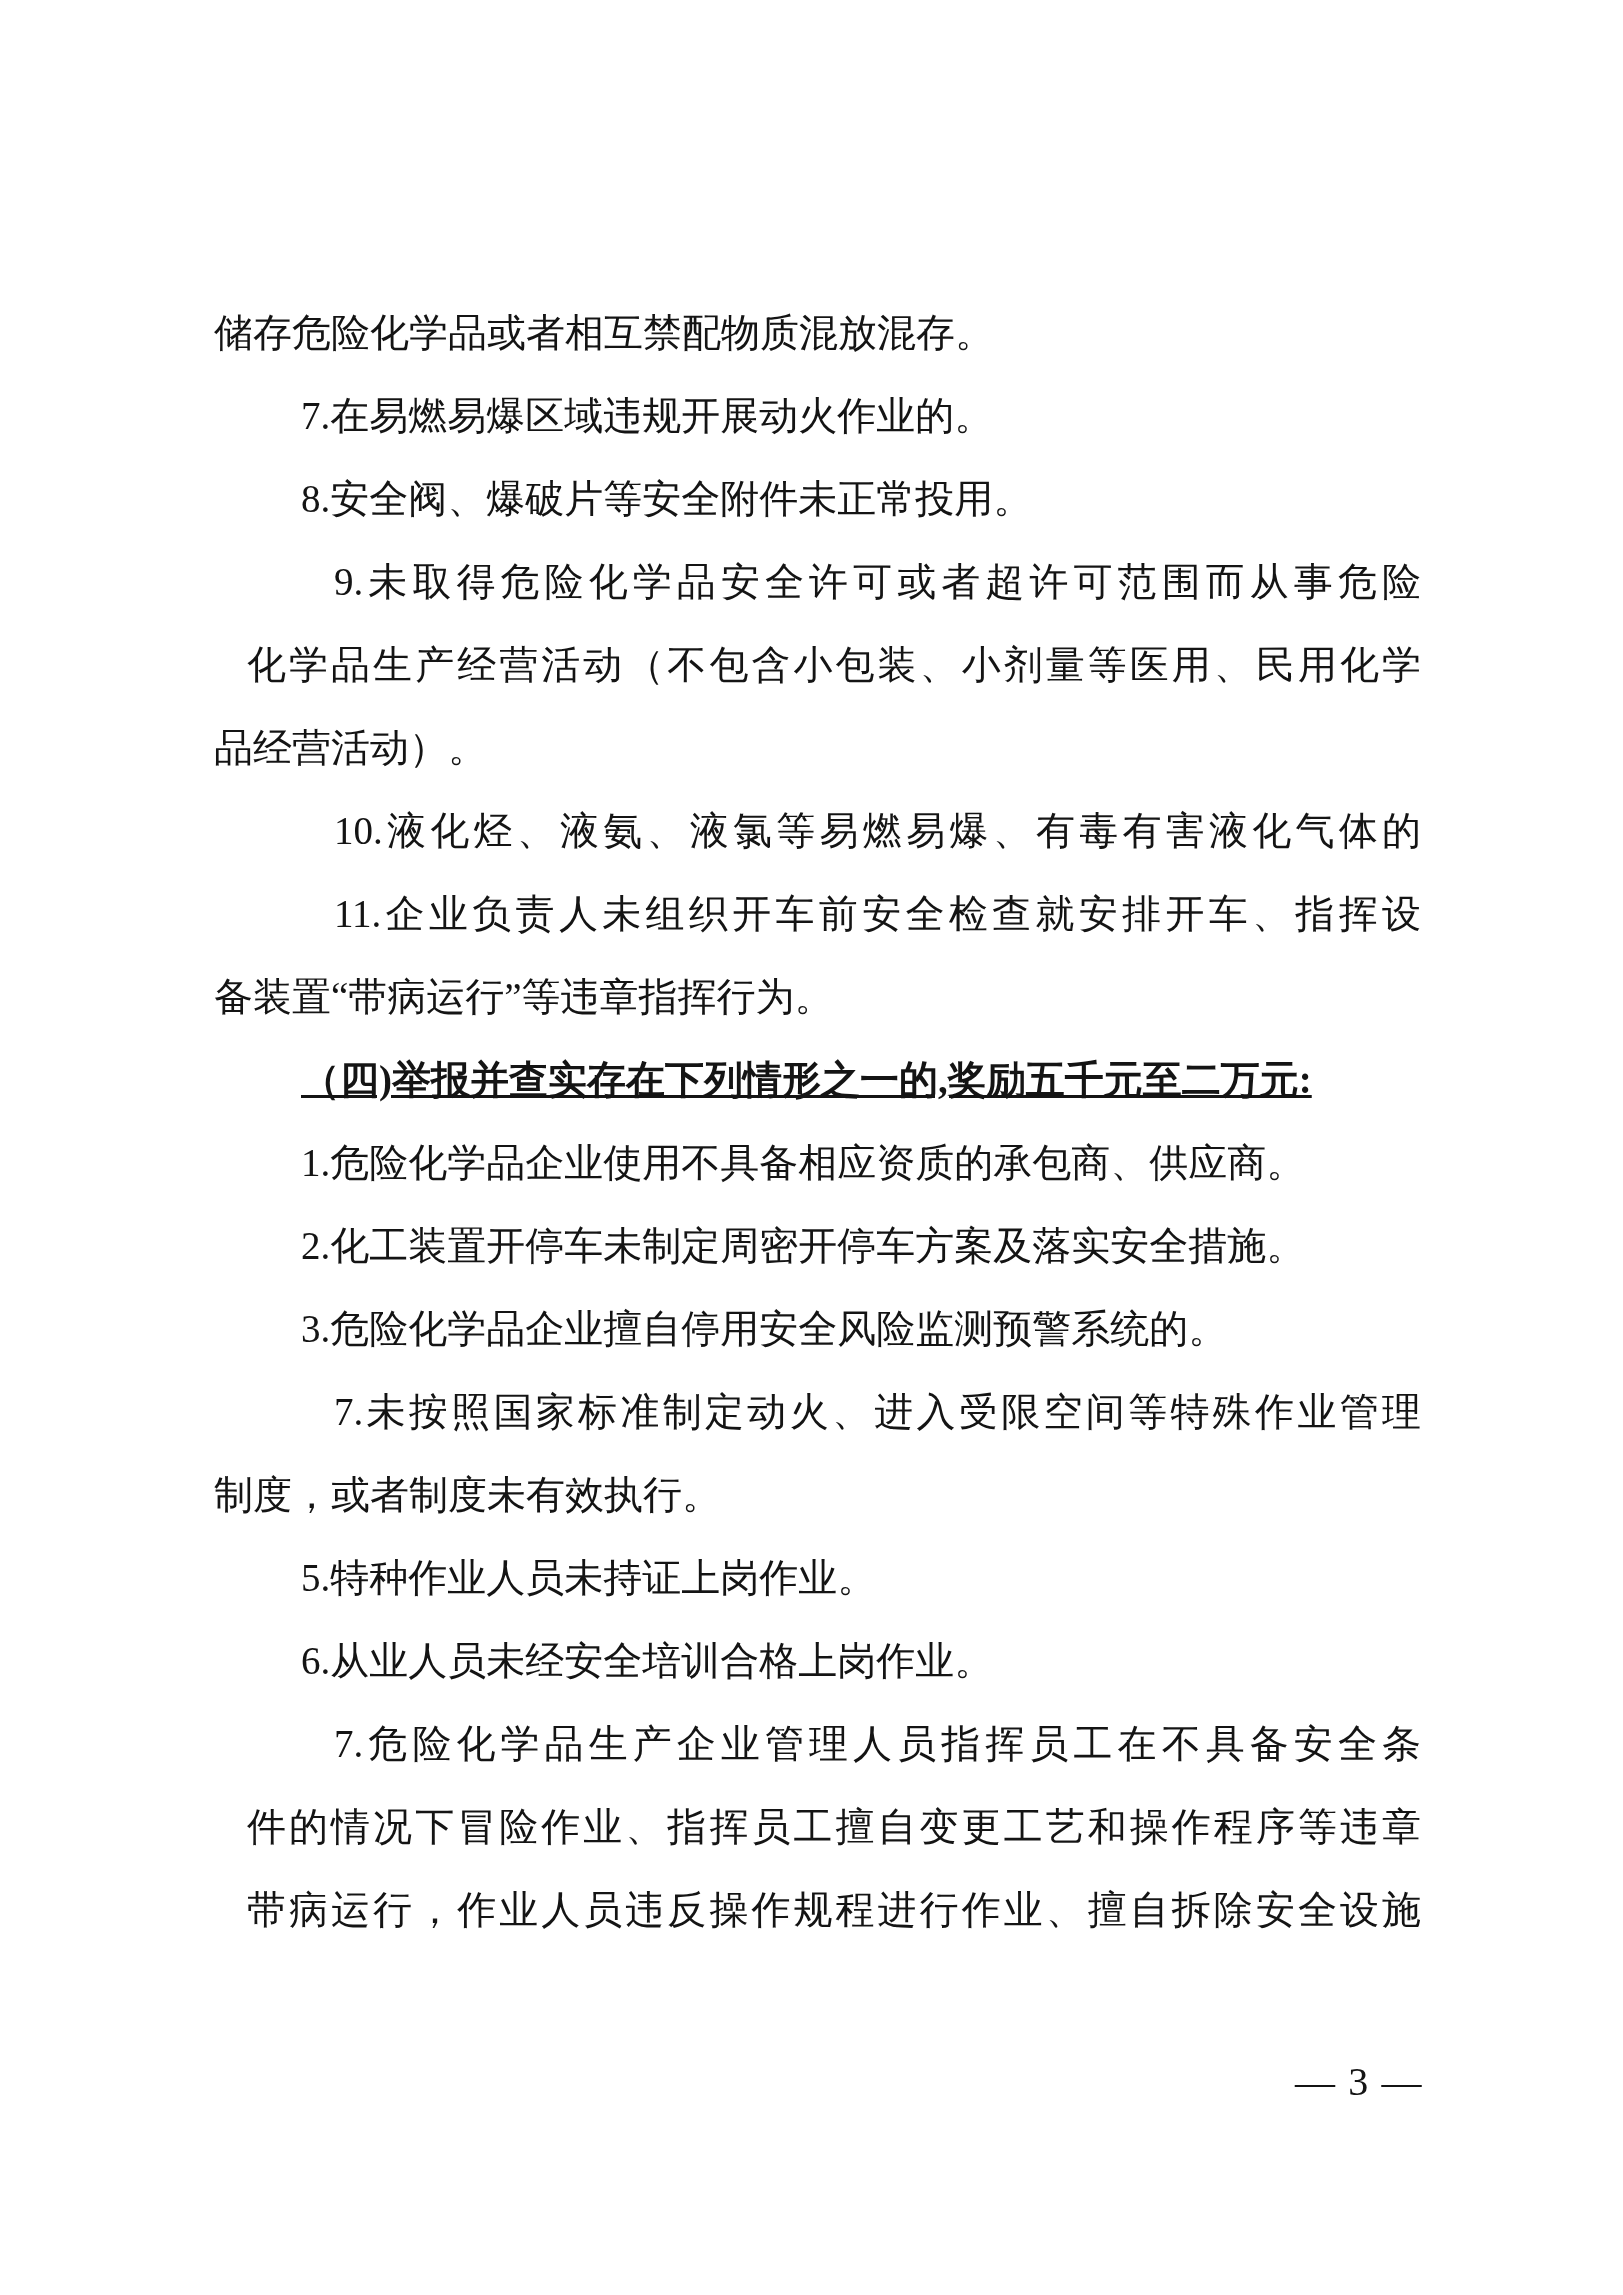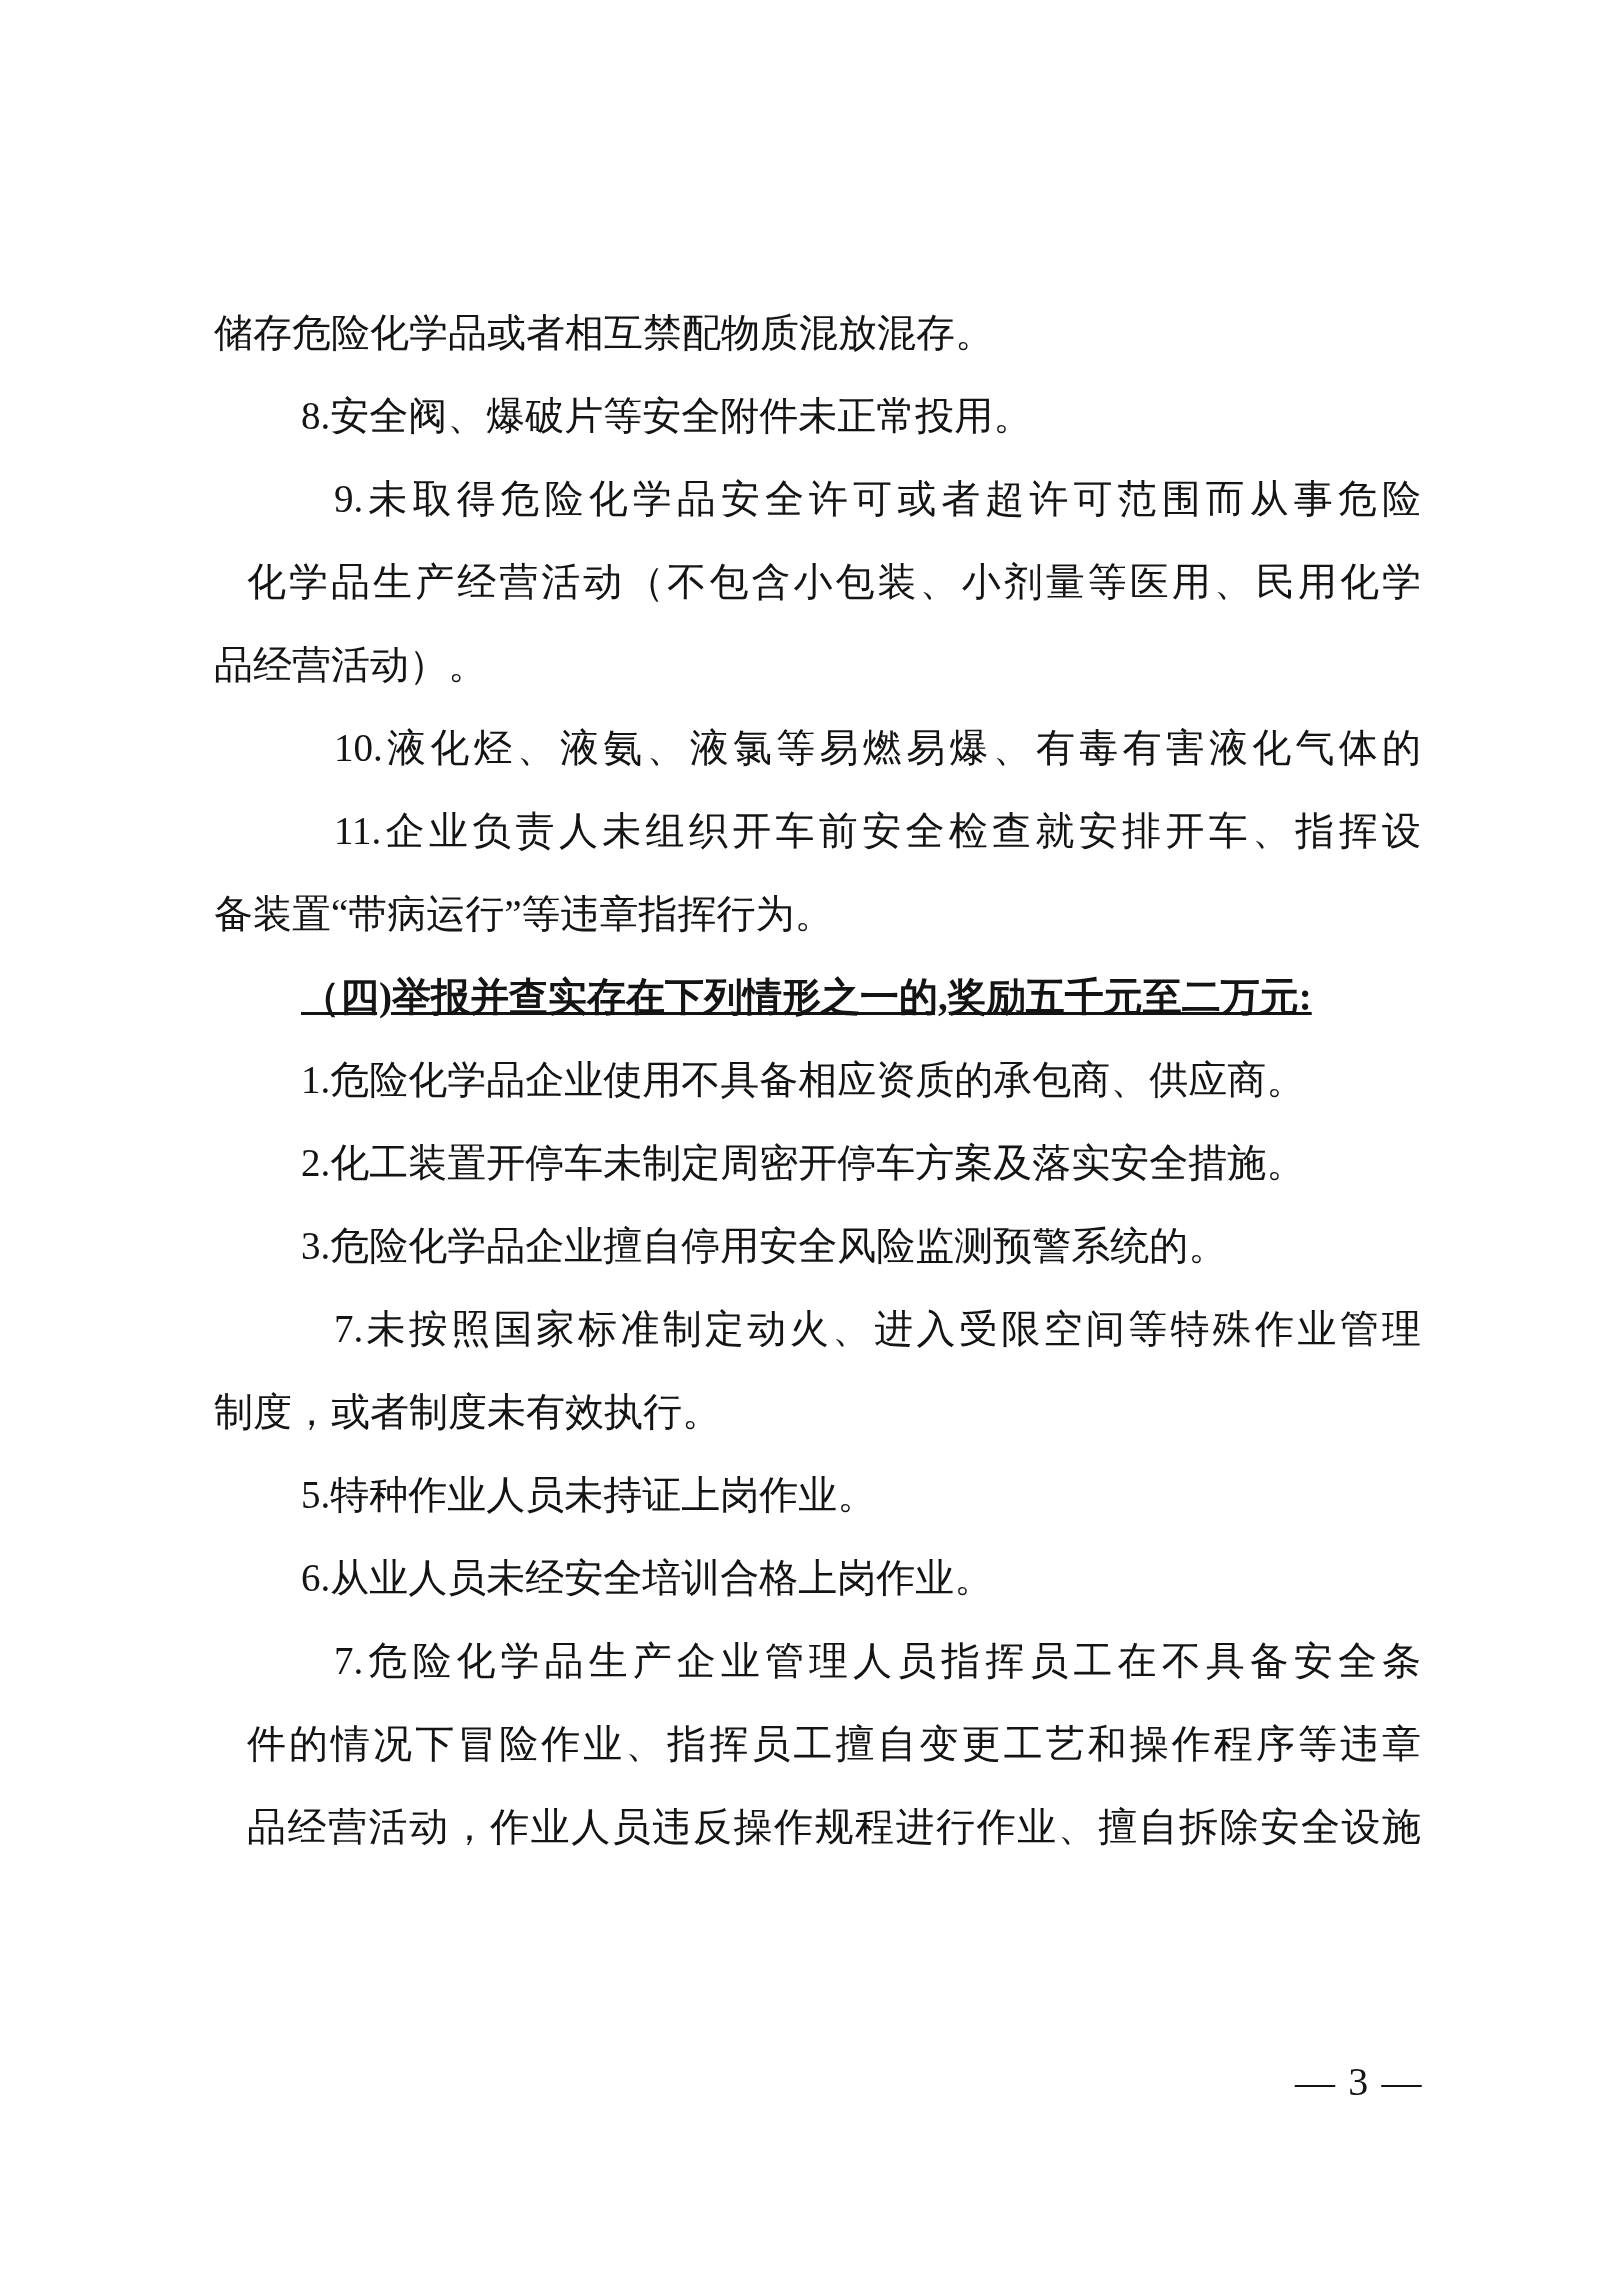--- a/index.html
+++ b/index.html
@@ -52,34 +52,35 @@
     color: #141414;
     text-align: right;
   }
 </style>
 </head>
 <body>
 
 <div class="page">
   <div class="content">
       <div class="line">储存危险化学品或者相互禁配物质混放混存。</div>
+      <div class="line indent">7.在易燃易爆区域违规开展动火作业的。</div>
       <div class="line indent">8.安全阀、爆破片等安全附件未正常投用。</div>
       <div class="line indent justify">9.未取得危险化学品安全许可或者超许可范围而从事危险</div>
       <div class="line justify">化学品生产经营活动（不包含小包装、小剂量等医用、民用化学</div>
       <div class="line">品经营活动）。</div>
       <div class="line indent justify">10.液化烃、液氨、液氯等易燃易爆、有毒有害液化气体的</div>
       <div class="line indent justify">11.企业负责人未组织开车前安全检查就安排开车、指挥设</div>
       <div class="line">备装置“带病运行”等违章指挥行为。</div>
       <div class="line indent bold">（四)举报并查实存在下列情形之一的,奖励五千元至二万元:</div>
       <div class="line indent">1.危险化学品企业使用不具备相应资质的承包商、供应商。</div>
       <div class="line indent">2.化工装置开停车未制定周密开停车方案及落实安全措施。</div>
       <div class="line indent">3.危险化学品企业擅自停用安全风险监测预警系统的。</div>
       <div class="line indent justify">7.未按照国家标准制定动火、进入受限空间等特殊作业管理</div>
       <div class="line">制度，或者制度未有效执行。</div>
       <div class="line indent">5.特种作业人员未持证上岗作业。</div>
       <div class="line indent">6.从业人员未经安全培训合格上岗作业。</div>
       <div class="line indent justify">7.危险化学品生产企业管理人员指挥员工在不具备安全条</div>
       <div class="line justify">件的情况下冒险作业、指挥员工擅自变更工艺和操作程序等违章</div>
-      <div class="line justify">品经营活动，作业人员违反操作规程进行作业、擅自拆除安全设施</div>
+      <div class="line justify">带病运行，作业人员违反操作规程进行作业、擅自拆除安全设施</div>
     </div>
   <div class="page-number">— 3 —</div>
 </div>
 
 
 </body></html>

